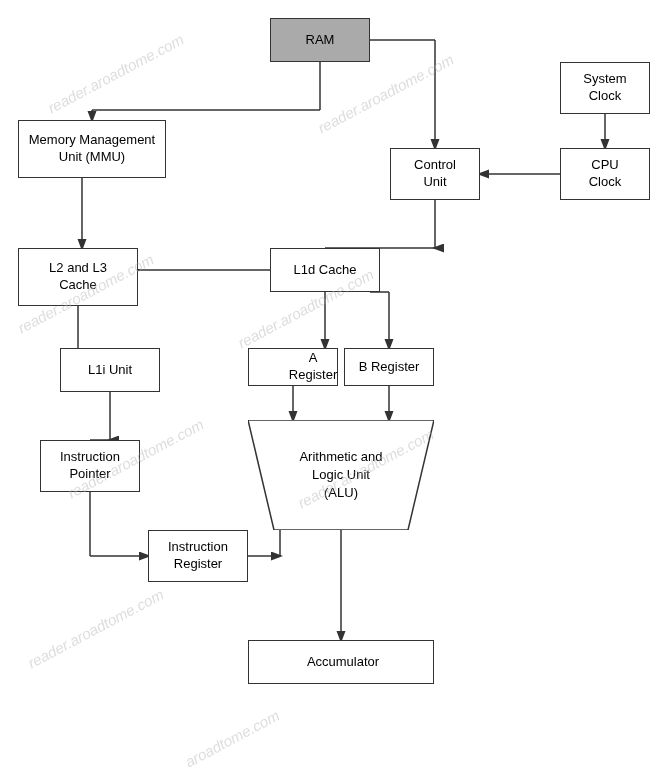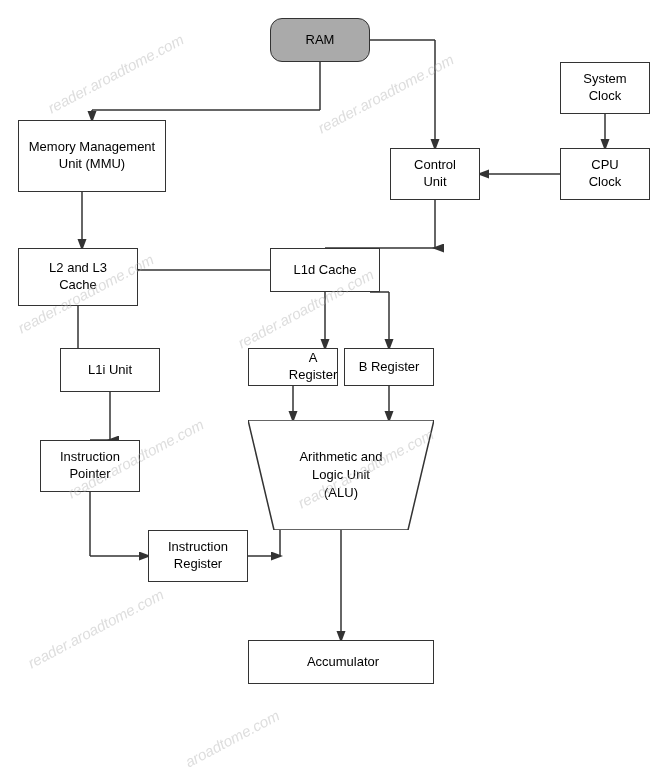--- a/index.html
+++ b/index.html
@@ -26,21 +26,20 @@
       align-items: center;
       justify-content: center;
       text-align: center;
       line-height: 1.3;
       font-size: 13px;
       padding: 4px;
     }
     .box.filled {
       background: #aaa;
       color: #000;
-      border-radius: 12px;
     }
     svg#arrows {
       position: absolute;
       top: 0; left: 0;
       width: 672px;
       height: 781px;
       pointer-events: none;
     }
     .watermark {
       position: absolute;
@@ -116,21 +115,21 @@
   </svg>
 
   <div class="box filled" style="left:270px;top:18px;width:100px;height:44px;">
     <span>RAM</span>
   </div>
 
   <div class="box" style="left:560px;top:18px;width:90px;height:52px;margin-top:44px;">
     <span>System<br>Clock</span>
   </div>
 
-  <div class="box" style="left:18px;top:120px;width:148px;height:72px;">
+  <div class="box" style="left:18px;top:120px;width:148px;height:58px;">
     <span>Memory Management<br>Unit (MMU)</span>
   </div>
 
   <div class="box" style="left:390px;top:148px;width:90px;height:52px;">
     <span>Control<br>Unit</span>
   </div>
 
   <div class="box" style="left:560px;top:148px;width:90px;height:52px;">
     <span>CPU<br>Clock</span>
   </div>

